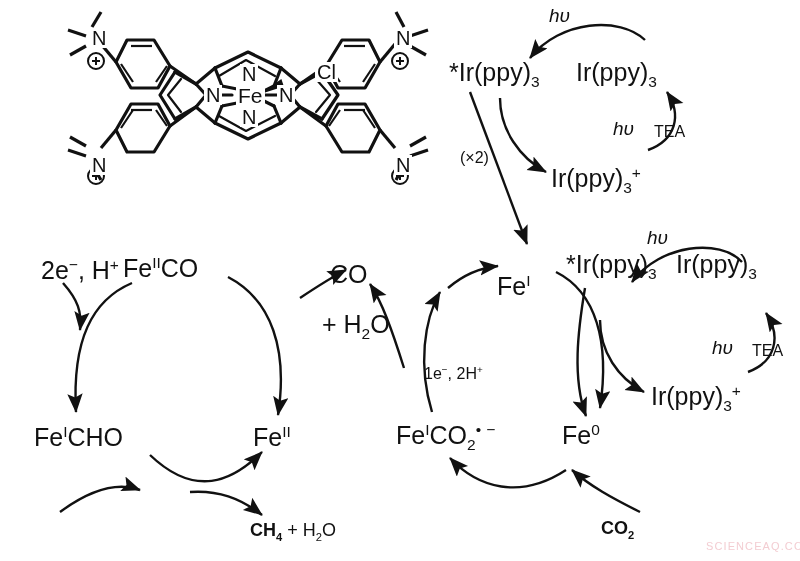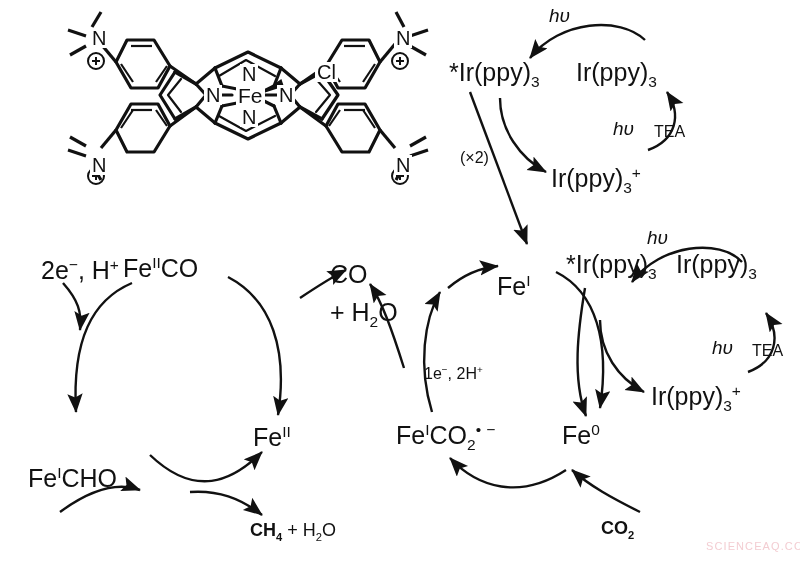--- a/index.html
+++ b/index.html
@@ -222,25 +222,25 @@
 
   <div class="lbl sp" style="left:2px;top:258px;margin-left:39px;">
     <span>2e</span><sup>−</sup><span>, H</span><sup>+</sup>
   </div>
 
   <div class="lbl sp" style="left:123px;top:256px;">
     <span>Fe</span><sup>II</sup><span>CO</span>
   </div>
 
   <div class="lbl sp" style="left:330px;top:262px;">CO</div>
-  <div class="lbl sp" style="left:322px;top:300px;margin-left:8px;">
+  <div class="lbl sp" style="left:322px;top:312px;">
     <span>+ H</span><sub>2</sub><span>O</span>
   </div>
 
-  <div class="lbl sp" style="left:28px;top:425px;margin-top:41px;">
+  <div class="lbl sp" style="left:34px;top:425px;">
     <span>Fe</span><sup>I</sup><span>CHO</span>
   </div>
 
   <div class="lbl sp" style="left:253px;top:425px;">
     <span>Fe</span><sup>II</sup>
   </div>
 
 
   <div class="lbl sp-bold" style="left:250px;top:521px;">
     <span>CH</span><sub>4</sub><span style="font-weight:normal"> + H</span><sub style="font-weight:normal">2</sub><span style="font-weight:normal">O</span>

